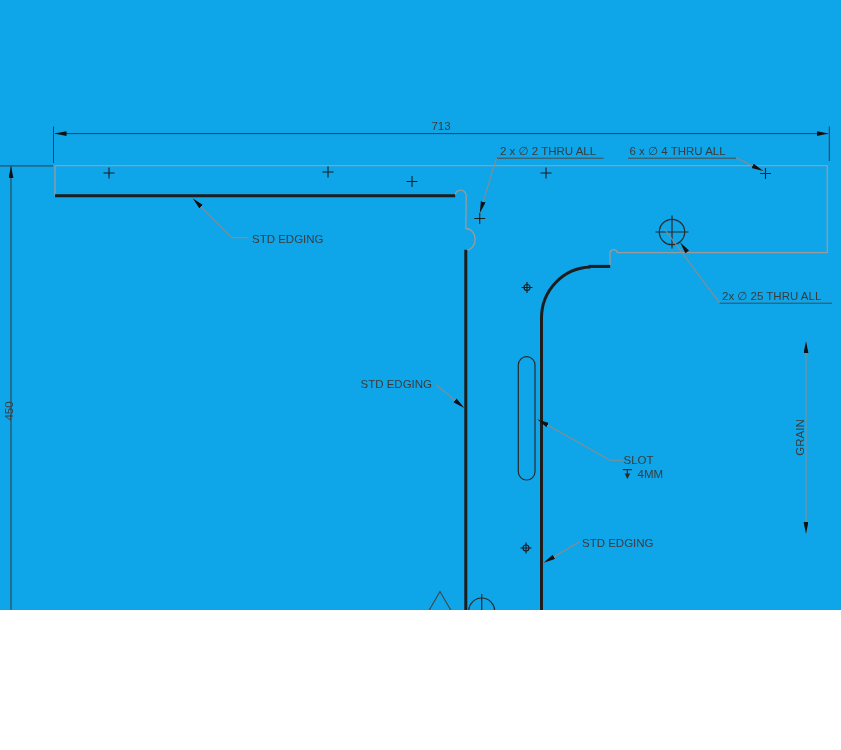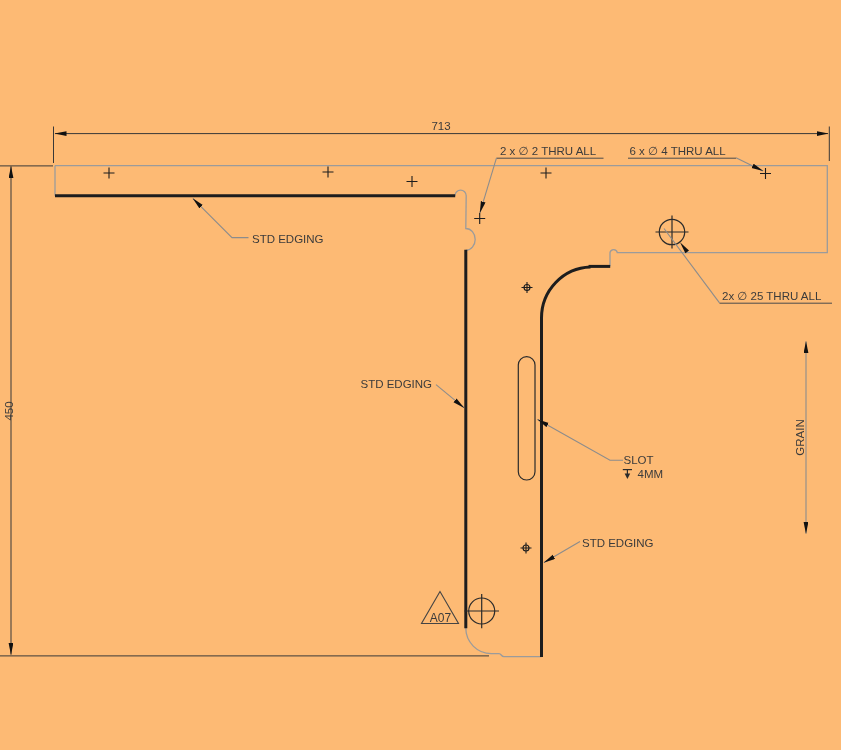--- a/index.html
+++ b/index.html
@@ -1,16 +1,16 @@
 <!DOCTYPE html>
 <html><head>
 <meta charset="utf-8">
 <style>
   html,body{margin:0;padding:0;background:#ffffff;}
-  .canvas{position:relative;width:841px;height:750px;background:#fdba74;overflow:hidden;}
+  .canvas{position:relative;width:841px;height:610px;background:#0ea5e9;overflow:hidden;}
   svg{display:block;}
   svg text{font-family:"Liberation Sans",sans-serif;font-size:11.5px;fill:#3b3b3b;}
   .tg{stroke:#9b9b9b;stroke-width:1.3;fill:none;}
   .tk{stroke:#1d1d1d;stroke-width:3;fill:none;}
   .tb{stroke:#2b2b2b;stroke-width:1.2;fill:none;}
   .cm{stroke:#1d1d1d;stroke-width:1.1;fill:none;}
   .dm{stroke:#383838;stroke-width:1;fill:none;}
   .ld{stroke:#8c8c8c;stroke-width:1.1;fill:none;}
   .ul{stroke:#4a4a4a;stroke-width:1;fill:none;}
   .ic{stroke:#2b2b2b;stroke-width:1.2;fill:none;}

